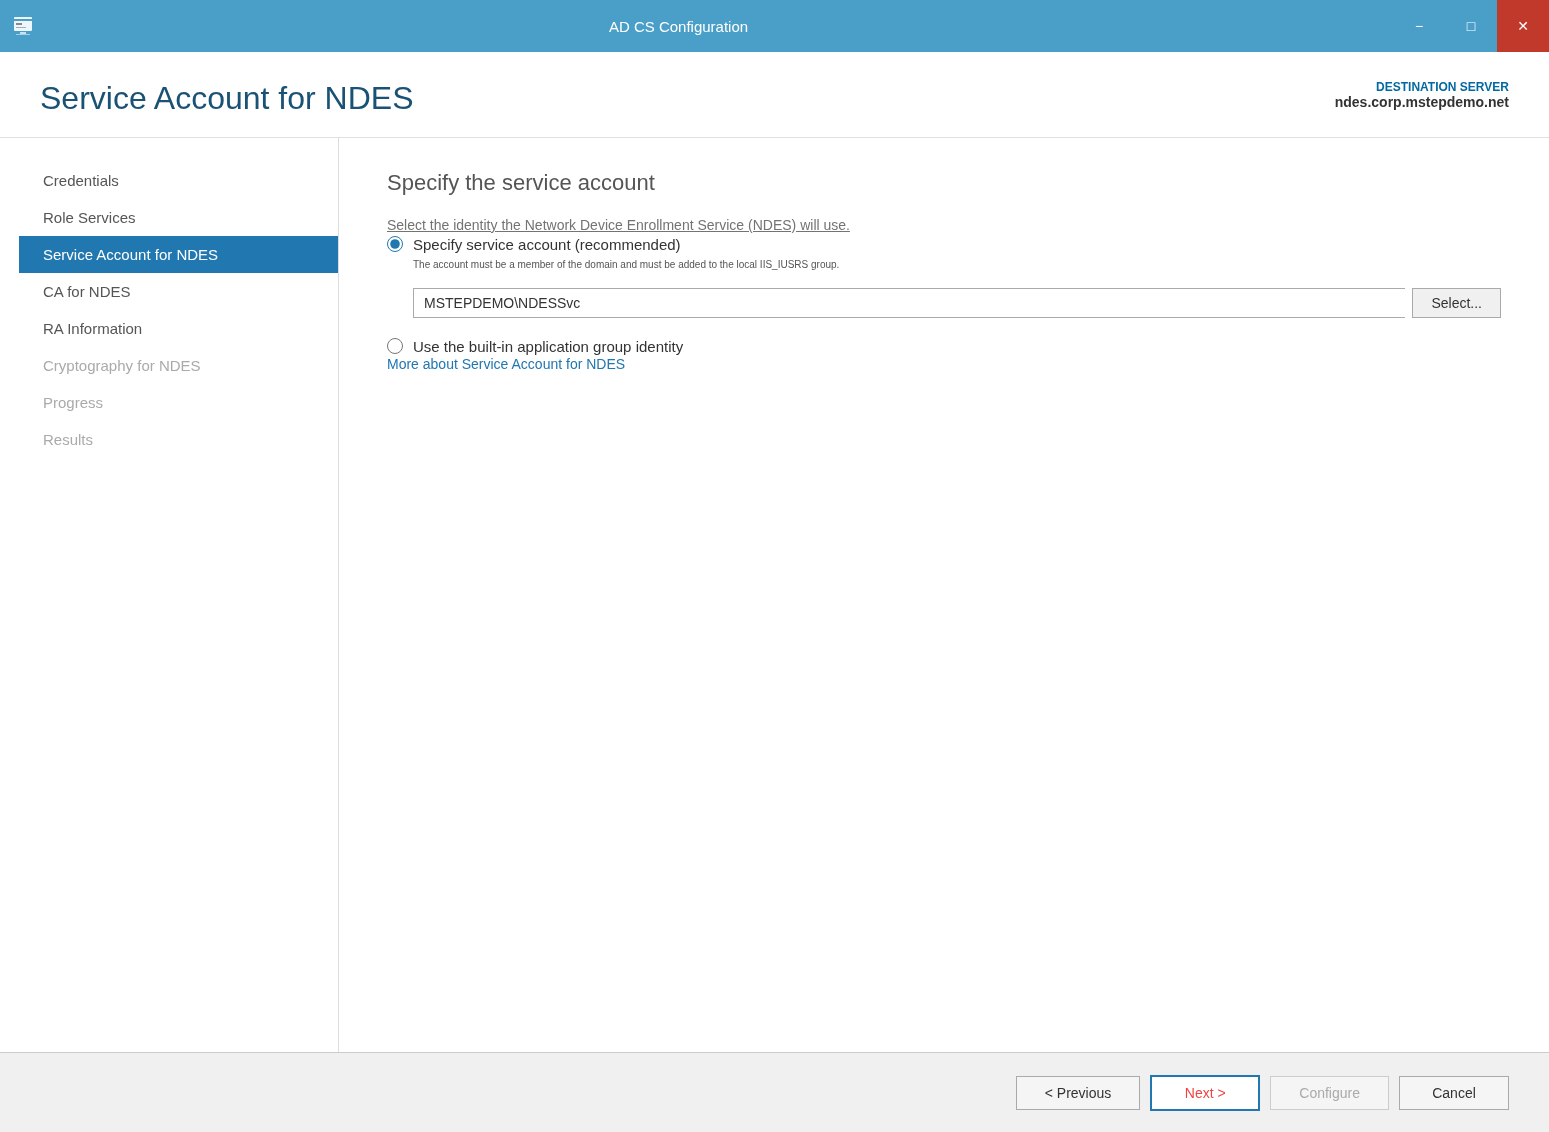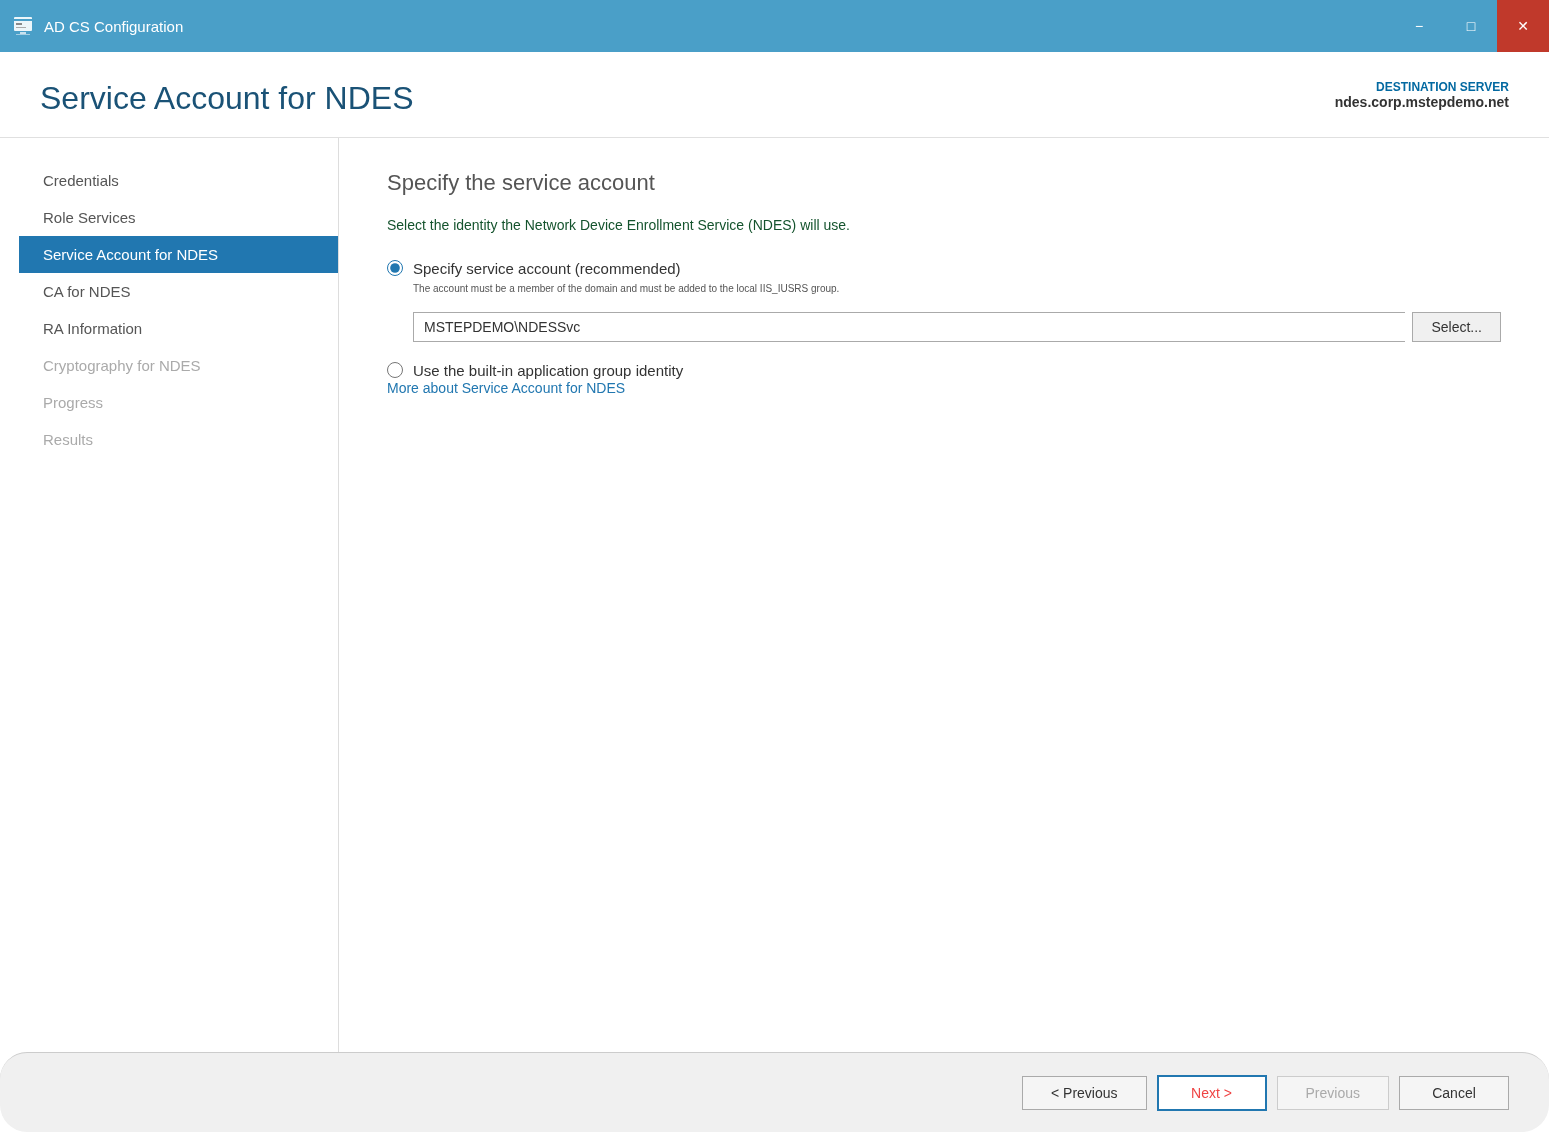--- a/index.html
+++ b/index.html
@@ -28,21 +28,21 @@
       height: 24px;
       margin-right: 8px;
       display: flex;
       align-items: center;
     }
     .title-bar-title {
       color: white;
       font-size: 15px;
       font-weight: 400;
       flex: 1;
-      text-align: left;
+      text-align: center;
       margin-right: 80px;
     }
     .title-bar-controls {
       display: flex;
       height: 100%;
     }
     .title-bar-btn {
       width: 52px;
       height: 100%;
       display: flex;
@@ -134,23 +134,23 @@
       background: white;
     }
     .panel-heading {
       font-size: 22px;
       font-weight: 300;
       color: #555;
       margin-bottom: 20px;
     }
     .description {
       font-size: 14px;
-      color: #14532d;
-      margin-bottom: 24px;
+      color: #737373;
       line-height: 1.4;
+      text-decoration: underline;
     }
 
     
     .radio-group {
       display: flex;
       flex-direction: column;
       gap: 20px;
     }
     .radio-option {
       display: flex;
@@ -218,21 +218,20 @@
     .footer {
       background: #f0f0f0;
       border-top: 1px solid #ccc;
       padding: 18px 40px;
       display: flex;
       justify-content: flex-end;
       gap: 10px;
       flex-shrink: 0;
       height: 80px;
       align-items: center;
-      border-radius: 27px;
     }
     .footer-btn {
       padding: 8px 28px;
       font-size: 14px;
       cursor: pointer;
       border: 1px solid #aaa;
       background: #f5f5f5;
       color: #333;
       min-width: 110px;
     }
@@ -321,17 +320,17 @@
       </div>
 
       <a class="help-link" href="#">More about Service Account for NDES</a>
     </div>
 
   </div>
 
   <div class="footer">
     <button class="footer-btn">&lt; Previous</button>
     <button class="footer-btn primary">Next &gt;</button>
-    <button class="footer-btn" disabled="">Previous</button>
+    <button class="footer-btn" disabled="">Configure</button>
     <button class="footer-btn">Cancel</button>
   </div>
 
 </div>
 
 </body></html>

